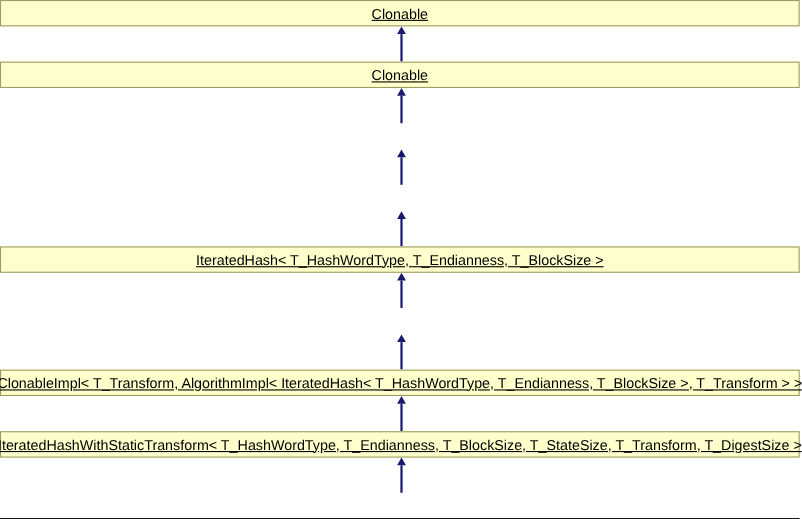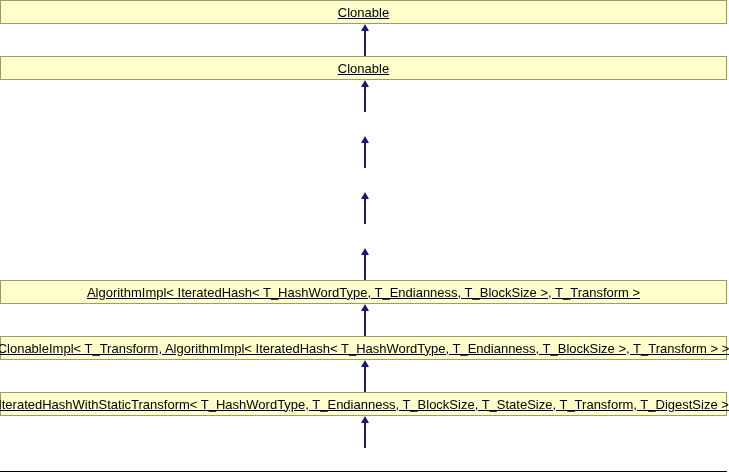--- a/index.html
+++ b/index.html
@@ -99,29 +99,29 @@
     <span class="arrow-head"></span>
     <span class="arrow-line"></span>
   </div>
 
 
   <div class="connector" style="top:192px">
     <span class="arrow-head"></span>
     <span class="arrow-line"></span>
   </div>
 
+  <div class="node" style="top:224px">
+    <span class="node-label">IteratedHash&lt; T_HashWordType, T_Endianness, T_BlockSize &gt;</span>
+  </div>
 
   <div class="connector" style="top:248px">
     <span class="arrow-head"></span>
     <span class="arrow-line"></span>
   </div>
 
-  <div class="node" style="top:280px">
-    <span class="node-label">AlgorithmImpl&lt; IteratedHash&lt; T_HashWordType, T_Endianness, T_BlockSize &gt;, T_Transform &gt;</span>
-  </div>
 
   <div class="connector" style="top:304px">
     <span class="arrow-head"></span>
     <span class="arrow-line"></span>
   </div>
 
   <div class="node" style="top:336px">
     <span class="node-label">ClonableImpl&lt; T_Transform, AlgorithmImpl&lt; IteratedHash&lt; T_HashWordType, T_Endianness, T_BlockSize &gt;, T_Transform &gt; &gt;</span>
   </div>
 

